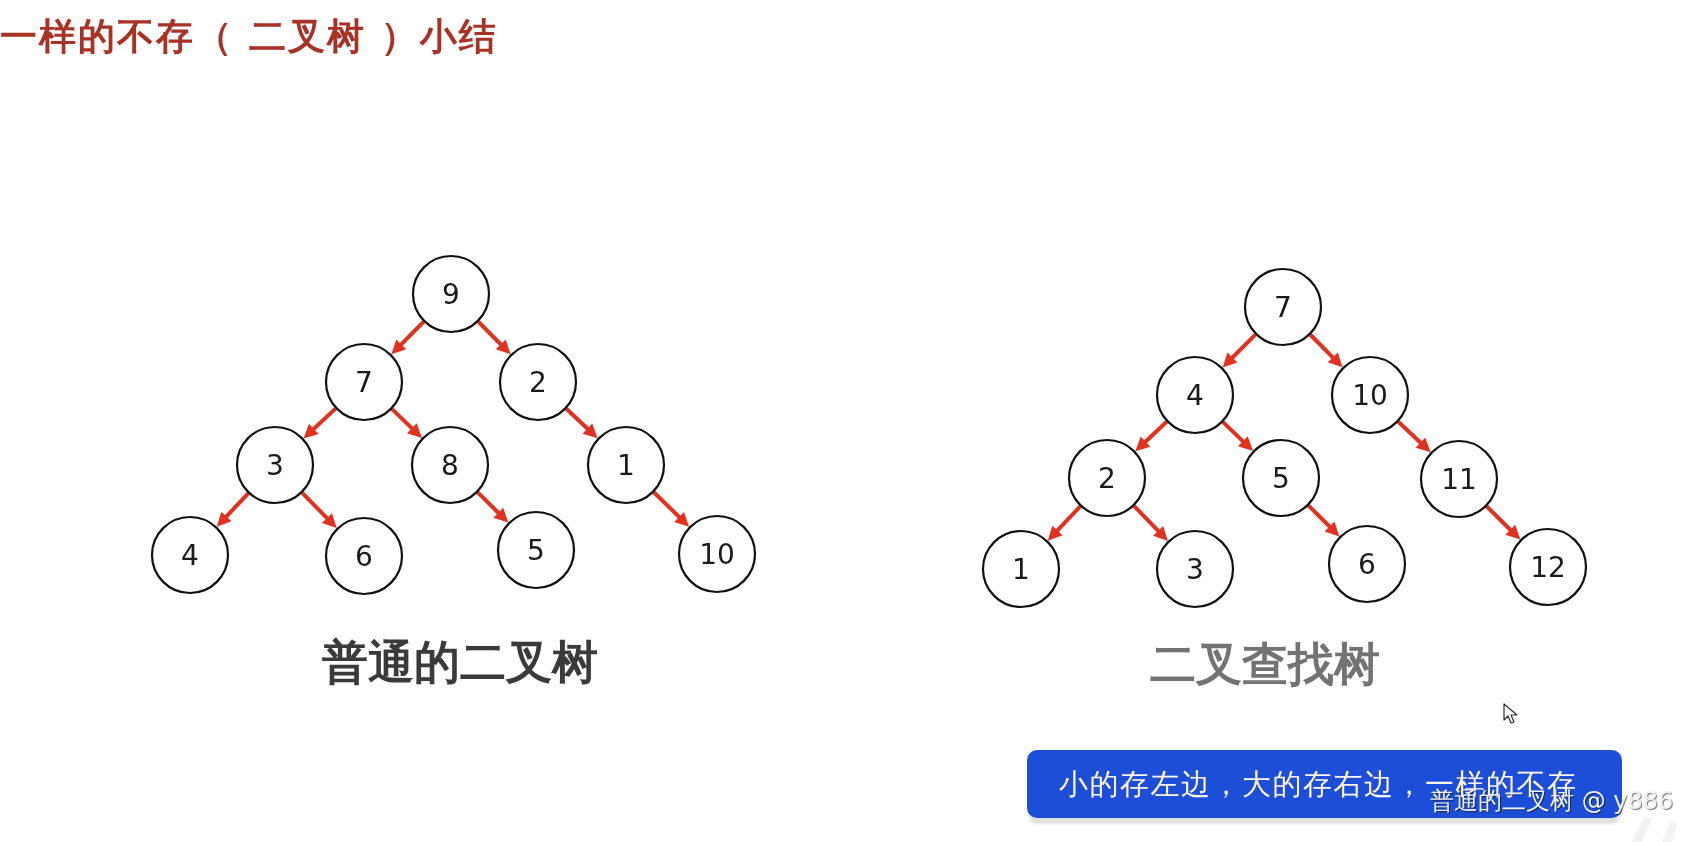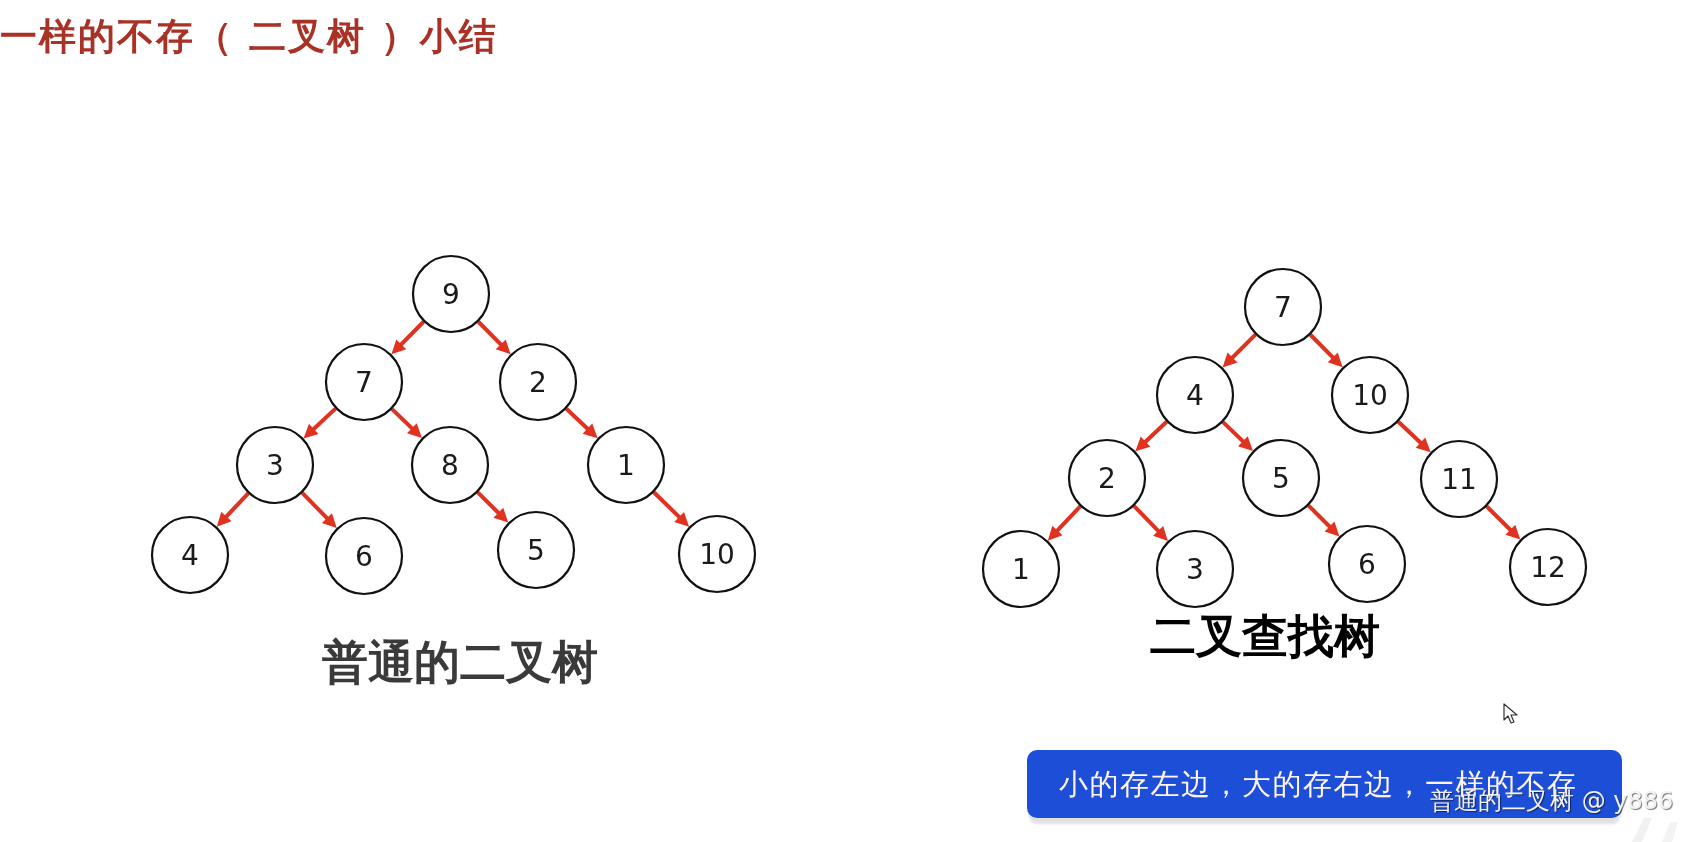--- a/index.html
+++ b/index.html
@@ -216,21 +216,21 @@
         <text x="1367" y="574" text-anchor="middle" font-size="28" fill="#1a1a1a">6</text>
       </g>
       <g>
         <circle cx="1548" cy="567" r="38" fill="#ffffff" stroke="#111111" stroke-width="2.2"></circle>
         <text x="1548" y="577" text-anchor="middle" font-size="28" fill="#1a1a1a">12</text>
       </g>
     </g>
 </svg>
 
 <div class="tree-caption" id="caption-0" style="left: 322px; top: 634px; width: 286px; color: rgb(58, 58, 58);">普通的二叉树</div>
-<div class="tree-caption" id="caption-1" style="left: 1150px; top: 608px; width: 242px; color: #000000;">二叉查找树</div>
+<div class="tree-caption" id="caption-1" style="left: 1150px; top: 636px; width: 242px; color: #737373;">二叉查找树</div>
 
 <div class="rule-box">
   <span class="rule-text">小的存左边，大的存右边，一样的不存</span>
 </div>
 
 <div class="watermark">普通的二叉树 @ y886</div>
 
 <svg class="cursor" viewBox="0 0 16 22" xmlns="http://www.w3.org/2000/svg">
   <path d="M1,1 L1,17 L5,13 L8,20 L11,19 L8,12 L14,12 Z" fill="#ffffff" stroke="#333333" stroke-width="1.2" stroke-linejoin="round"></path>
 </svg>

